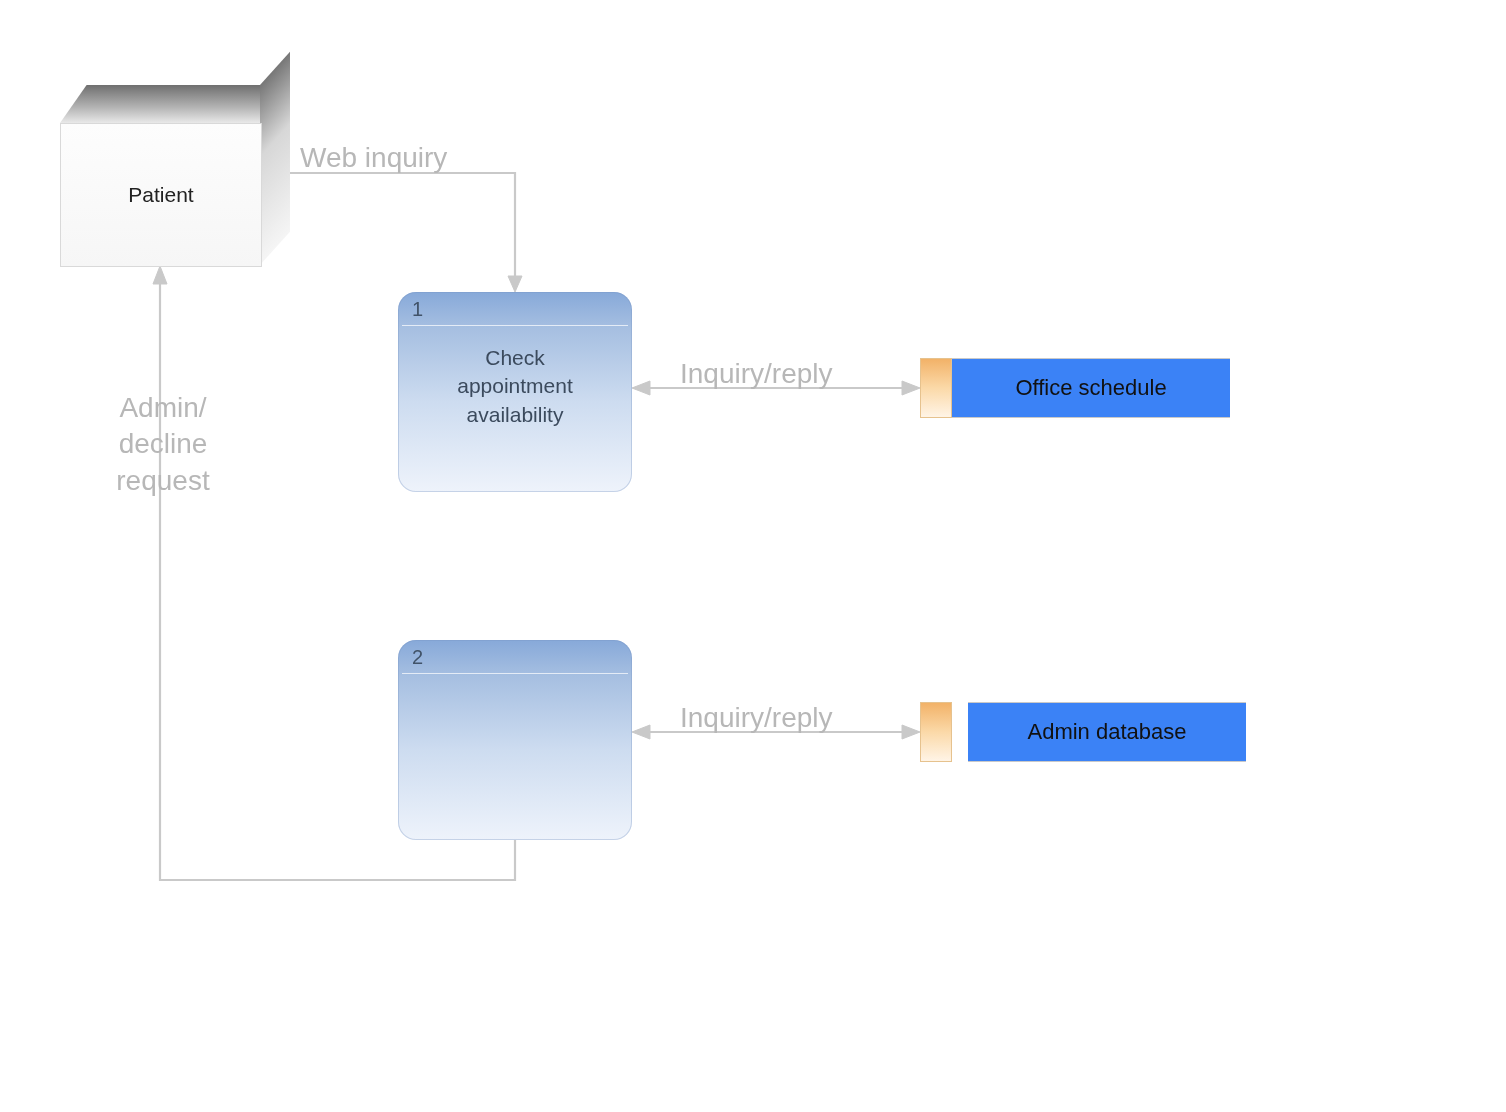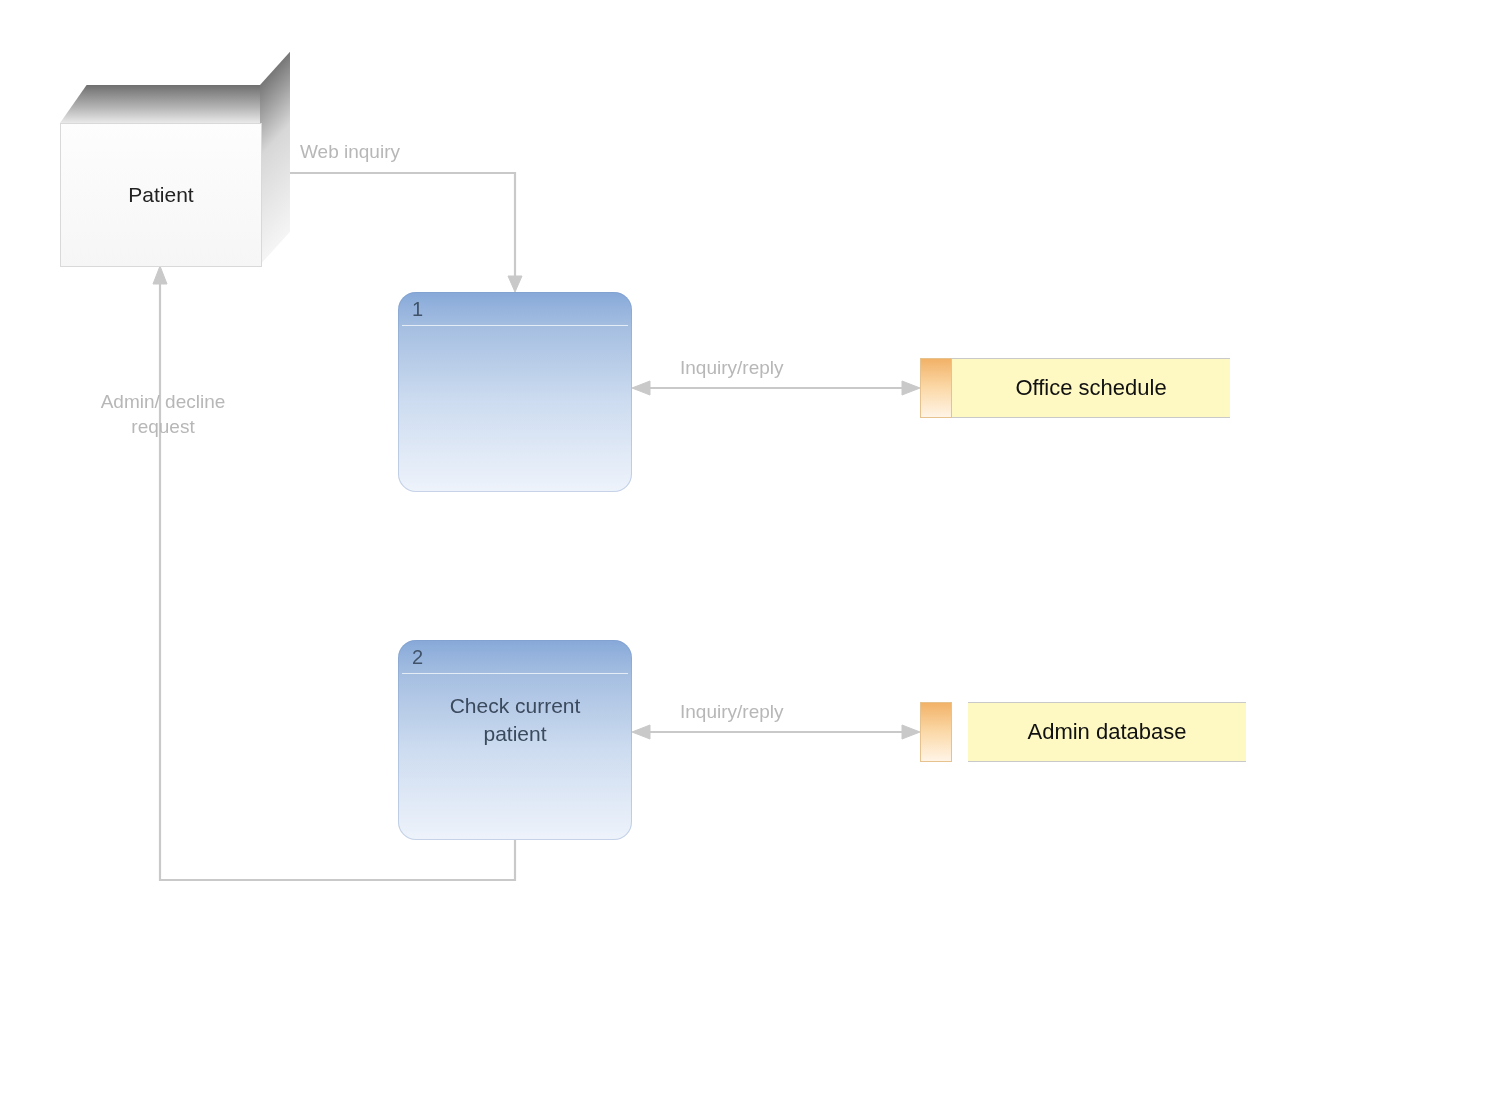--- a/index.html
+++ b/index.html
@@ -103,30 +103,30 @@
   }
   .ds-label {
     width: 278px;
     border-top: 1px solid #c9c9c9;
     border-bottom: 1px solid #c9c9c9;
     display: flex;
     align-items: center;
     justify-content: center;
     font-size: 22px;
     color: #111;
-    background: #fef9c3;
+    background: #3b82f6;
   }
   #ds1 { left: 920px; top: 358px; }
   #ds2 { left: 920px; top: 702px; gap: 16px; }
 
   
   .edge-label {
     position: absolute;
     color: #b7b7b7;
-    font-size: 19px;
+    font-size: 28px;
     text-align: center;
     line-height: 1.3;
     pointer-events: none;
   }
   #lbl-web     { left: 300px; top: 140px; }
   #lbl-accept  { left: 78px;  top: 390px; width: 170px; }
   #lbl-ir1     { left: 680px; top: 356px; }
   #lbl-ir2     { left: 680px; top: 700px; }
 
   svg.wires {
@@ -173,26 +173,26 @@
     <div class="patient-top"></div>
     <div class="patient-side"></div>
     <div class="patient-front">
       <span>Patient</span>
     </div>
   </div>
 
   <div id="proc1" class="process">
     <div class="num">1</div>
     <div class="divider"></div>
+    <div class="body">Check<br>appointment<br>availability</div>
   </div>
 
   <div id="proc2" class="process">
     <div class="num">2</div>
     <div class="divider"></div>
-    <div class="body">Check current<br>patient</div>
   </div>
 
   <div id="ds1" class="datastore">
     <div class="ds-tab"></div>
     <div class="ds-label">Office schedule</div>
   </div>
 
   <div id="ds2" class="datastore">
     <div class="ds-tab"></div>
     <div class="ds-label">Admin database</div>

